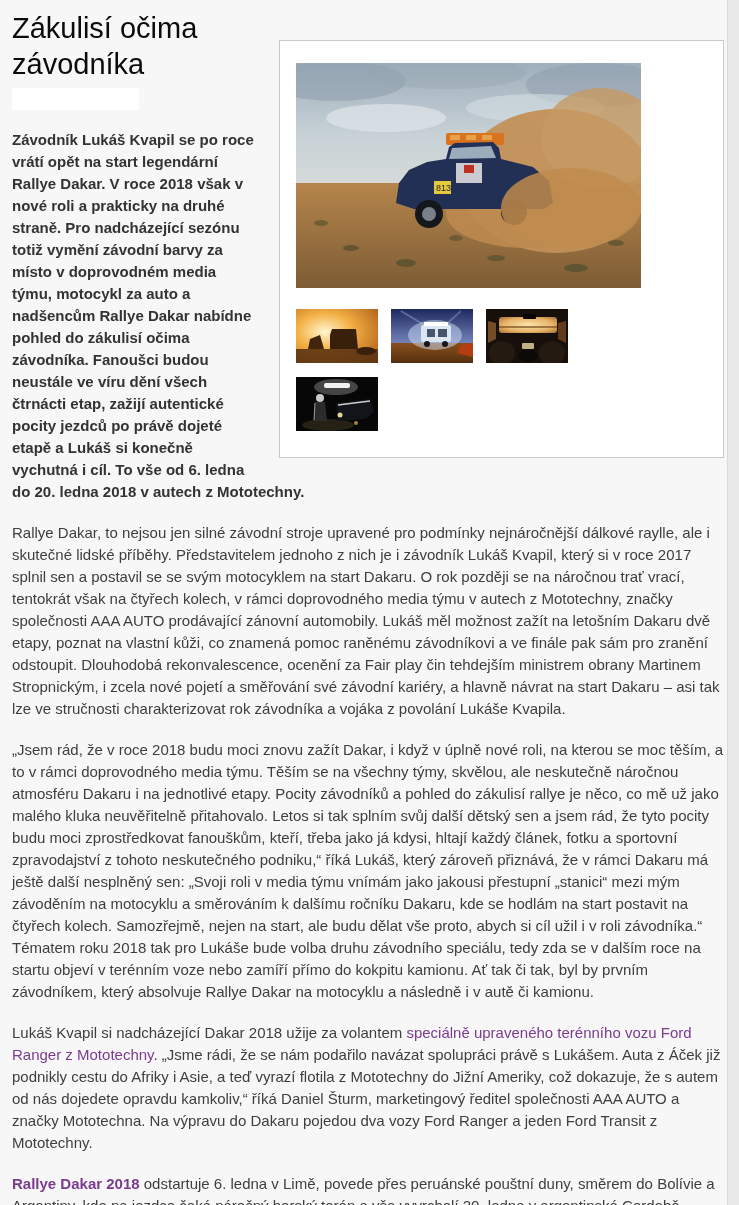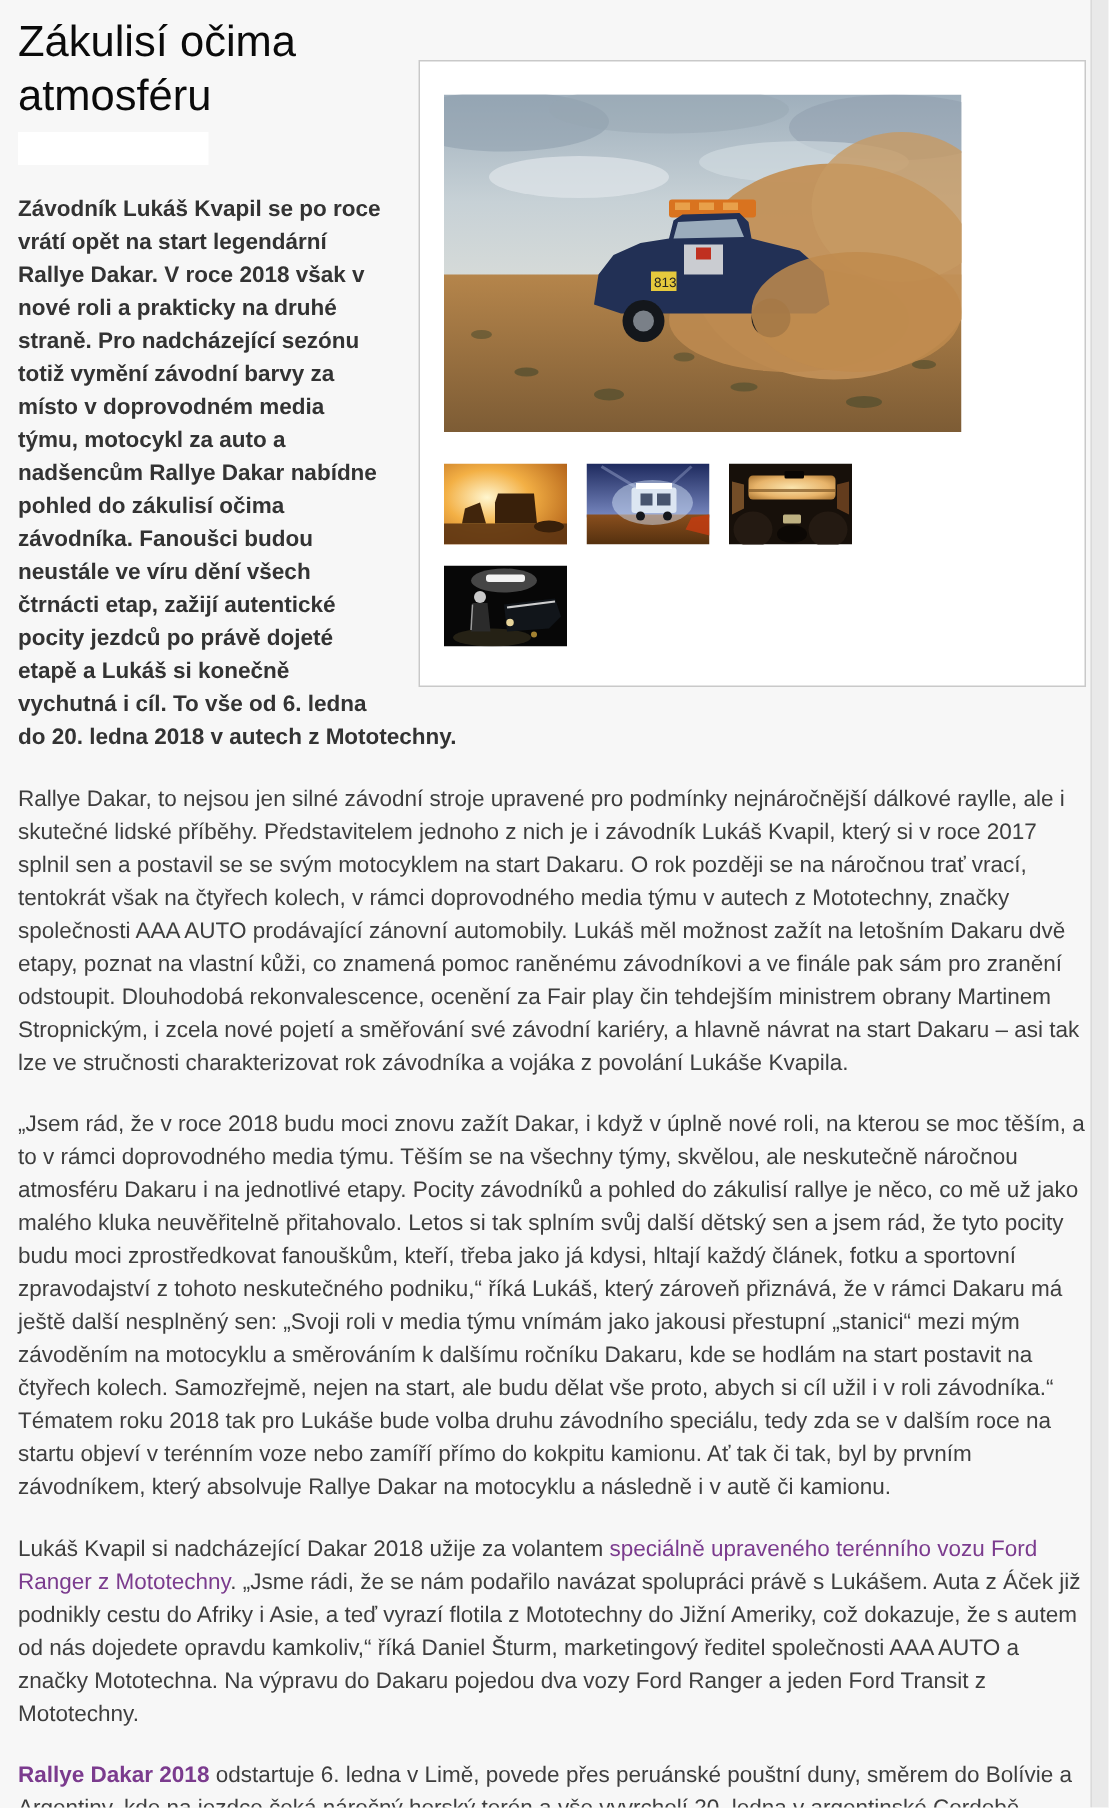--- a/index.html
+++ b/index.html
@@ -166,21 +166,21 @@
         <polygon points="19,25 29,25 31,44 18,44" fill="#2b2b2b"></polygon>
         <line x1="19" y1="26" x2="18" y2="43" stroke="#bdbdbd" stroke-width="1" opacity="0.8"></line>
         <polygon points="40,26 74,22 78,34 70,42 42,44" fill="#11151a"></polygon>
         <line x1="42" y1="28" x2="74" y2="24" stroke="#e3e3e3" stroke-width="1.5" opacity="0.9"></line>
         <circle cx="44" cy="38" r="2.5" fill="#ffe9a8" opacity="0.9"></circle>
         <circle cx="60" cy="46" r="2" fill="#caa03c" opacity="0.8"></circle>
       </svg>
     </div>
   </div>
 
-  <h1>Zákulisí očima atmosféru</h1>
+  <h1>Zákulisí očima závodníka</h1>
   <div class="meta-blank"></div>
 
   <div>
       <p class="para intro"><span>Závodník Lukáš Kvapil se po roce vrátí opět na start legendární Rallye Dakar. V roce 2018 však v nové roli a prakticky na druhé straně. Pro nadcházející sezónu totiž vymění závodní barvy za místo v doprovodném media týmu, motocykl za auto a nadšencům Rallye Dakar nabídne pohled do zákulisí očima závodníka. Fanoušci budou neustále ve víru dění všech čtrnácti etap, zažijí autentické pocity jezdců po právě dojeté etapě a Lukáš si konečně vychutná i cíl. To vše od 6. ledna do 20. ledna 2018 v autech z Mototechny.</span></p>
       <p class="para"><span>Rallye Dakar, to nejsou jen silné závodní stroje upravené pro podmínky nejnáročnější dálkové raylle, ale i skutečné lidské příběhy. Představitelem jednoho z nich je i závodník Lukáš Kvapil, který si v roce 2017 splnil sen a postavil se se svým motocyklem na start Dakaru. O rok později se na náročnou trať vrací, tentokrát však na čtyřech kolech, v rámci doprovodného media týmu v autech z Mototechny, značky společnosti AAA AUTO prodávající zánovní automobily. Lukáš měl možnost zažít na letošním Dakaru dvě etapy, poznat na vlastní kůži, co znamená pomoc raněnému závodníkovi a ve finále pak sám pro zranění odstoupit. Dlouhodobá rekonvalescence, ocenění za Fair play čin tehdejším ministrem obrany Martinem Stropnickým, i zcela nové pojetí a směřování své závodní kariéry, a hlavně návrat na start Dakaru – asi tak lze ve stručnosti charakterizovat rok závodníka a vojáka z povolání Lukáše Kvapila.</span></p>
       <p class="para"><span class="run-italic">„Jsem rád, že v roce 2018 budu moci znovu zažít Dakar, i když v úplně nové roli, na kterou se moc těším, a to v rámci doprovodného media týmu. Těším se na všechny týmy, skvělou, ale neskutečně náročnou atmosféru Dakaru i na jednotlivé etapy. Pocity závodníků a pohled do zákulisí rallye je něco, co mě už jako malého kluka neuvěřitelně přitahovalo. Letos si tak splním svůj další dětský sen a jsem rád, že tyto pocity budu moci zprostředkovat fanouškům, kteří, třeba jako já kdysi, hltají každý článek, fotku a sportovní zpravodajství z tohoto neskutečného podniku,“</span><span> říká Lukáš, který zároveň přiznává, že v rámci Dakaru má ještě další nesplněný sen: </span><span class="run-italic">„Svoji roli v media týmu vnímám jako jakousi přestupní „stanici“ mezi mým závoděním na motocyklu a směrováním k dalšímu ročníku Dakaru, kde se hodlám na start postavit na čtyřech kolech. Samozřejmě, nejen na start, ale budu dělat vše proto, abych si cíl užil i v roli závodníka.“</span><span> Tématem roku 2018 tak pro Lukáše bude volba druhu závodního speciálu, tedy zda se v dalším roce na startu objeví v terénním voze nebo zamíří přímo do kokpitu kamionu. Ať tak či tak, byl by prvním závodníkem, který absolvuje Rallye Dakar na motocyklu a následně i v autě či kamionu.</span></p>
       <p class="para"><span>Lukáš Kvapil si nadcházející Dakar 2018 užije za volantem </span><span class="run-link">speciálně upraveného terénního vozu Ford Ranger z Mototechny</span><span>. </span><span class="run-italic">„Jsme rádi, že se nám podařilo navázat spolupráci právě s Lukášem. Auta z Áček již podnikly cestu do Afriky i Asie, a teď vyrazí flotila z Mototechny do Jižní Ameriky, což dokazuje, že s autem od nás dojedete opravdu kamkoliv,“</span><span> říká Daniel Šturm, marketingový ředitel společnosti AAA AUTO a značky Mototechna. Na výpravu do Dakaru pojedou dva vozy Ford Ranger a jeden Ford Transit z Mototechny.</span></p>
       <p class="para"><span class="run-link run-bold">Rallye Dakar 2018</span><span> odstartuje 6. ledna v Limě, povede přes peruánské pouštní duny, směrem do Bolívie a Argentiny, kde na jezdce čeká náročný horský terén a vše vyvrcholí 20. ledna v argentinské Cordobě. Celkem 14 etap, 1 volný den, 5 000 km měřených tras a 4 000 km na běžných silničních úsecích v rámci 40. jubilejního ročníku Rallye Dakar jako takové a zároveň 10. ročníku rallye, který se koná v jižní Americe.</span></p>
     </div>
 

